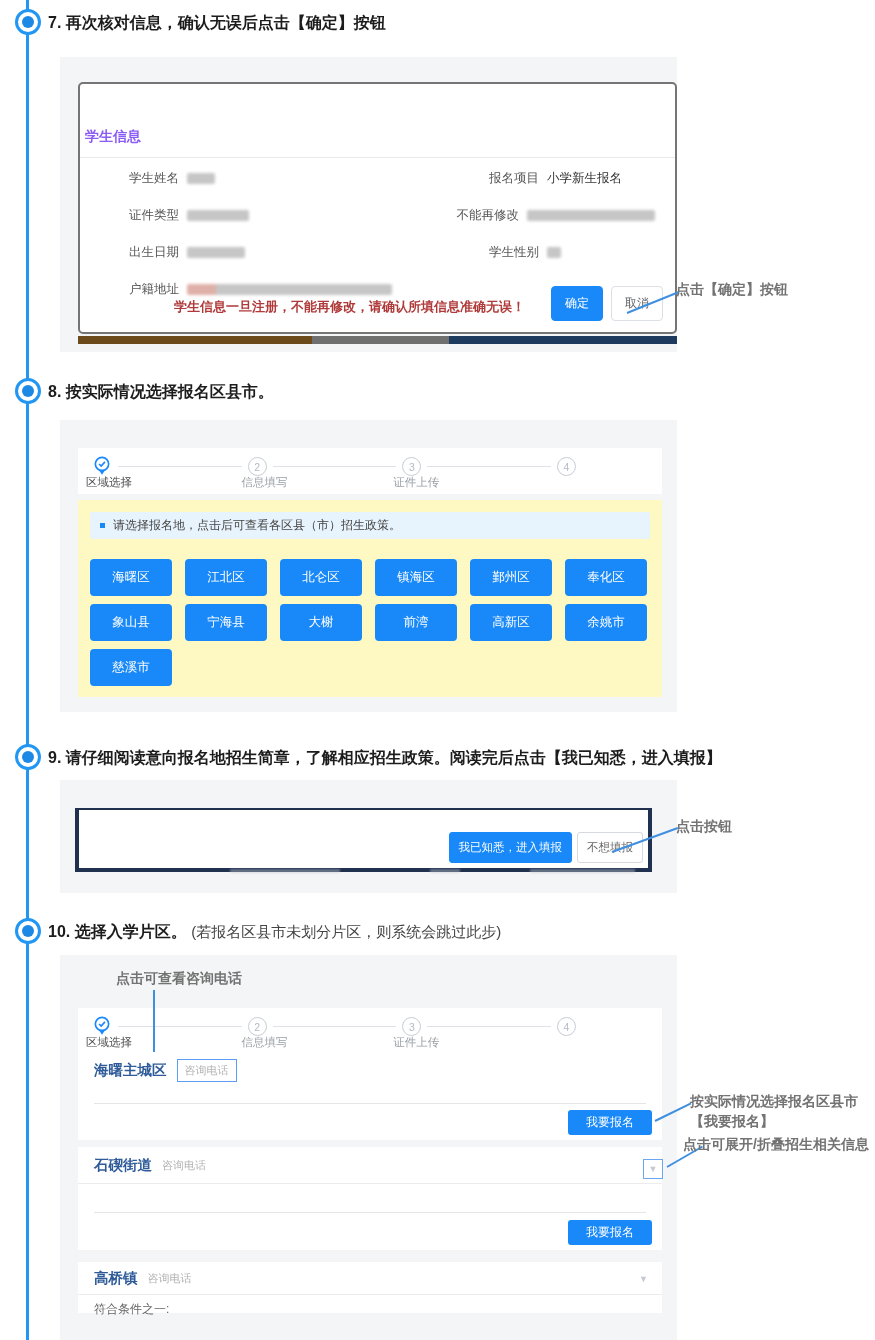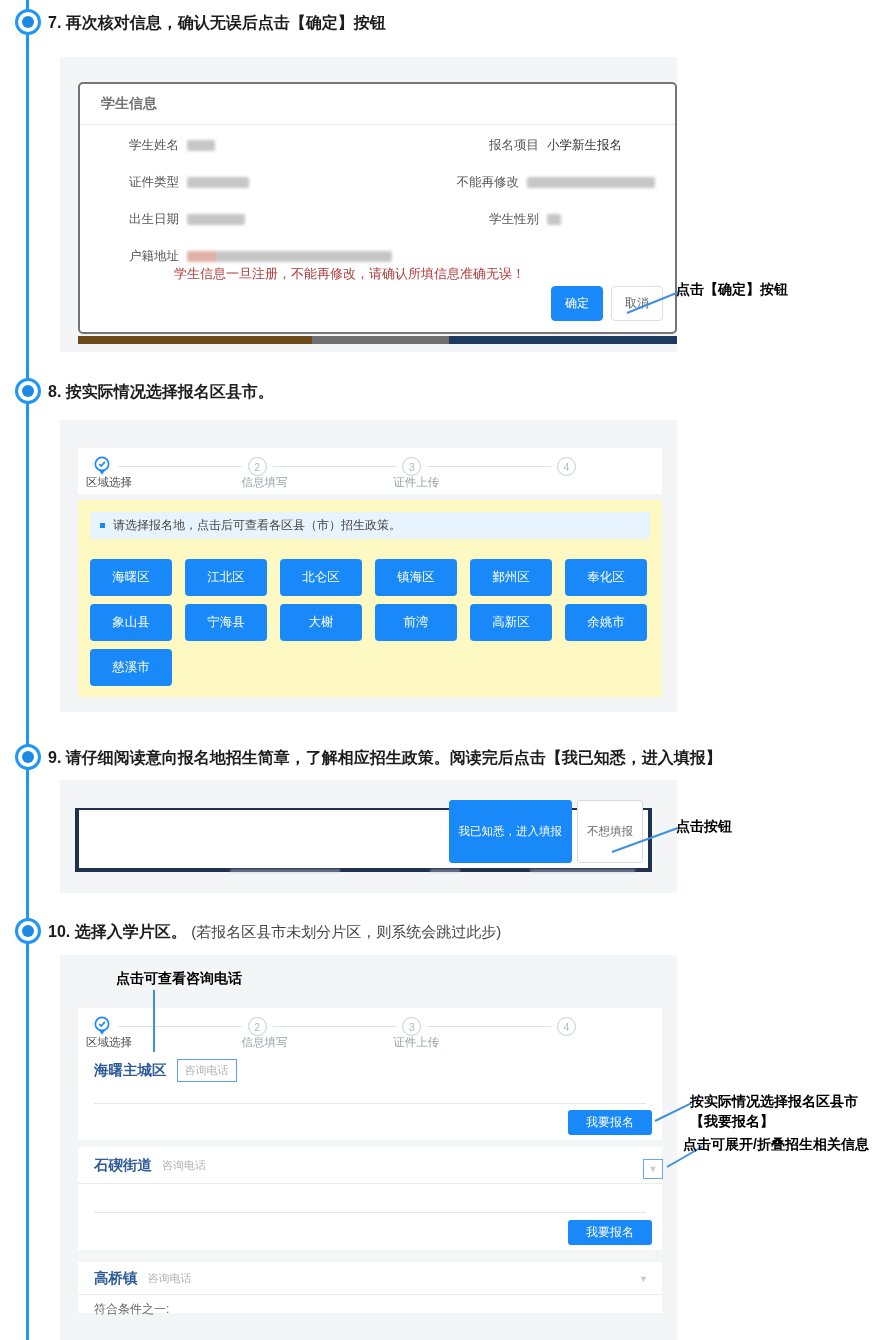--- a/index.html
+++ b/index.html
@@ -19,30 +19,30 @@
   .step-title .note{font-weight:normal;color:#444;font-size:15px;}
   
   .panel{position:absolute;left:60px;width:617px;background:#f4f5f6;}
   #panel1{top:57px;height:295px;}
   #panel2{top:420px;height:292px;}
   #panel3{top:780px;height:113px;}
   #panel4{top:955px;height:385px;}
   
   .sdialog{position:absolute;left:18px;top:25px;width:599px;height:252px;background:#fff;
     border:2px solid #757575;border-radius:5px;box-sizing:border-box;}
-  .sdialog-header{padding:11px 21px;font-size:14px;font-weight:bold;color:#737373;border-bottom:1px solid #e9e9e9;}
+  .sdialog-header{padding:11px 5px;font-size:14px;font-weight:bold;color:#8b5cf6;border-bottom:1px solid #e9e9e9;margin-top:33px;}
   .sfields{padding:12px 20px 0 49px;font-size:12.5px;}
   .srow{display:flex;margin-bottom:20px;}
   .scol1{width:360px;display:flex;align-items:center;}
   .scol2{flex:1;display:flex;align-items:center;}
   .slabel{color:#555;margin-right:8px;white-space:nowrap;}
   .sval{color:#333;}
   .mask{display:inline-block;height:11px;border-radius:2px;background:#c6c6c6;filter:blur(1.5px);}
   .mask.addr{background:linear-gradient(90deg,#dfb0a8 0 14%,#c6c6c6 14%);}
-  .swarn{margin:0 0 0 45px;font-size:13px;font-weight:normal;color:#b03a3a;}
+  .swarn{margin:0 0 0 45px;font-size:13px;font-weight:bold;color:#b03a3a;}
   .sfooter{position:absolute;right:12px;bottom:11px;display:flex;gap:8px;}
   .btn-blue{background:#1989fa;color:#fff;border:1px solid #1989fa;border-radius:4px;font-size:12px;
     padding:8px 13px;font-family:inherit;cursor:pointer;}
   .btn-plain{background:#fff;color:#606266;border:1px solid #dcdfe6;border-radius:4px;font-size:12px;
     padding:8px 13px;font-family:inherit;cursor:pointer;}
   .bottom-strip{position:absolute;left:18px;top:279px;width:599px;height:8px;display:flex;}
   .bs-brown{width:39%;background:#6d4a1c;}
   .bs-gray{width:23%;background:#6f6f6f;}
   .bs-navy{width:38%;background:#1e3a5f;}
   
@@ -61,40 +61,40 @@
     font-size:12px;color:#444;padding:0 10px;}
   .bullet{width:5px;height:5px;background:#1989fa;margin-right:8px;flex:0 0 auto;}
   .rgrid{display:flex;flex-wrap:wrap;gap:8px 13px;padding:8px 12px;}
   .rbtn{width:82px;height:37px;background:#1989fa;color:#fff;font-size:12.5px;border:none;border-radius:4px;
     display:flex;align-items:center;justify-content:center;font-family:inherit;cursor:pointer;}
   
   .pdialog{position:absolute;left:15px;top:28px;width:577px;height:64px;background:#fff;box-sizing:border-box;
     border:4px solid #20304f;border-top-width:2px;}
   .pfooter{position:absolute;right:5px;bottom:5px;display:flex;gap:5px;}
   .btn-know{background:#1989fa;color:#fff;border:1px solid #1989fa;border-radius:3px;font-size:11.5px;
-    padding:23px 9px;font-family:inherit;cursor:pointer;}
+    padding:7px 9px;font-family:inherit;cursor:pointer;}
   .btn-no{background:#fff;color:#666;border:1px solid #d6d9de;border-radius:3px;font-size:11.5px;
     padding:7px 9px;font-family:inherit;cursor:pointer;}
   .smudge{position:absolute;height:4px;background:rgba(190,195,205,0.45);filter:blur(1px);}
   
   .dcard{position:absolute;left:18px;width:584px;background:#fff;}
   .dtitle-row{display:flex;align-items:center;padding:9px 16px 8px;gap:10px;position:relative;}
   .dname{color:#2f5c99;font-weight:bold;font-size:14.5px;}
   .phone{font-size:11px;color:#b3b3b3;cursor:pointer;}
   .phone-boxed{border:1px solid #5a9cf8;padding:3px 7px;}
   .divider{position:absolute;left:16px;right:16px;height:1px;background:#e6e6e6;}
   .apply-btn{position:absolute;right:10px;width:84px;height:25px;background:#1989fa;color:#fff;border:none;
     border-radius:3px;font-size:12px;display:flex;align-items:center;justify-content:center;font-family:inherit;cursor:pointer;}
   .caret{color:#c5c9d0;font-size:9px;line-height:1;}
   .caret-box{position:absolute;right:-1px;top:12px;width:18px;height:18px;border:1px solid #6aa7f0;
     display:flex;align-items:center;justify-content:center;cursor:pointer;background:#fff;}
   .ddetail{font-size:12px;color:#666;padding:7px 16px 0;}
   .row-border{border-bottom:1px solid #ececec;}
   
-  .anno{position:absolute;color:#000000;font-weight:bold;font-size:14px;white-space:nowrap;z-index:5;}
+  .anno{position:absolute;color:#737373;font-weight:bold;font-size:14px;white-space:nowrap;z-index:5;}
   .aline{position:absolute;height:2px;background:#3f8fe0;transform-origin:left center;z-index:4;}
   .vline{position:absolute;width:2px;background:#3f8fe0;z-index:4;}
 </style>
 </head>
 <body>
 
 <div class="tl-line"></div>
 <div class="tl-marker" style="top:9px">
     <div class="dot"></div>
   </div>

